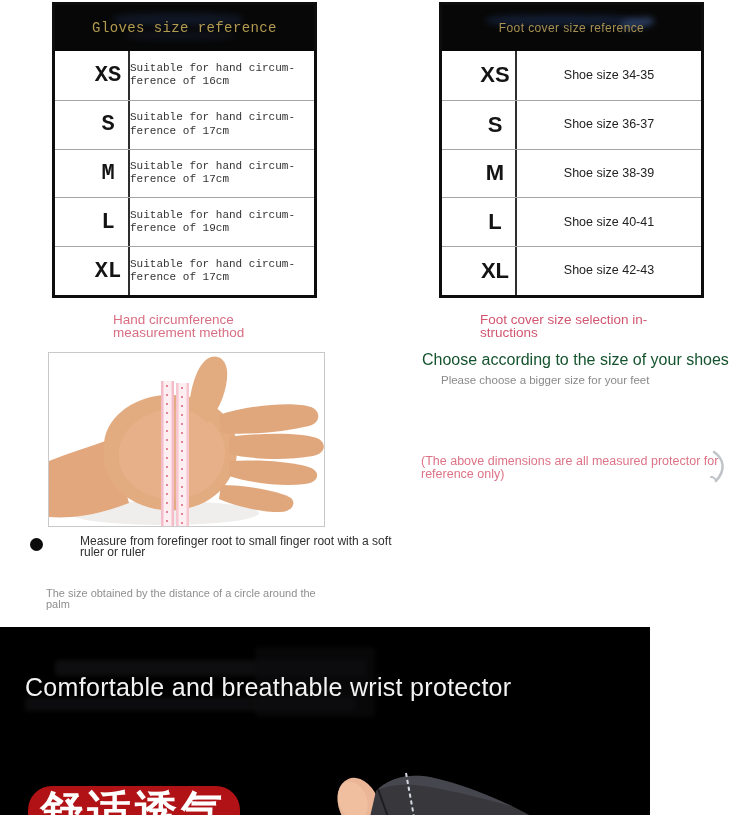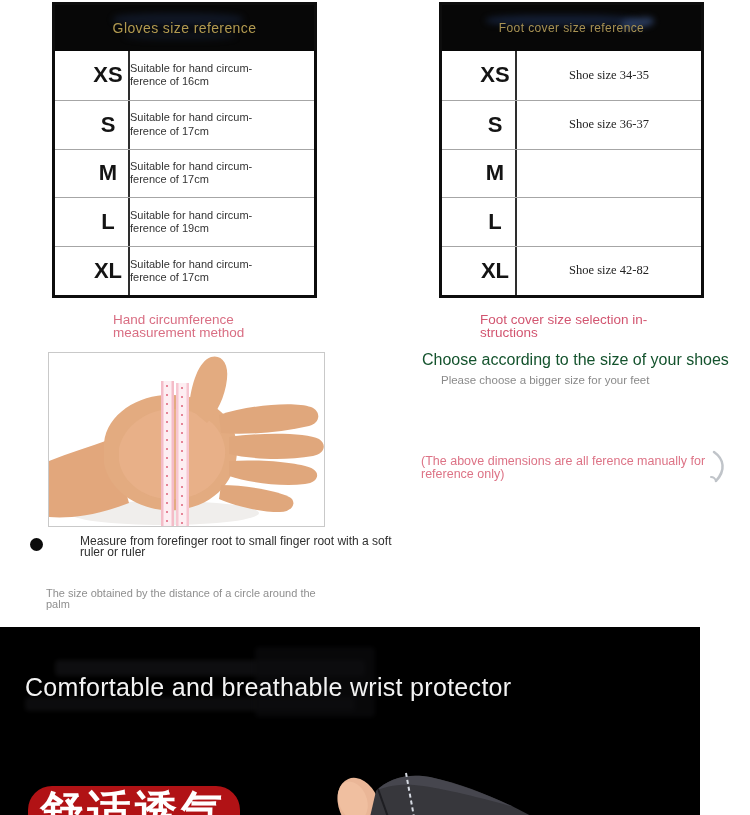--- a/index.html
+++ b/index.html
@@ -8,21 +8,21 @@
     background:#ffffff;
     font-family:"Liberation Sans", sans-serif;
   }
   .abs{position:absolute;}
 
   
   .size-table{
     position:absolute;top:2px;width:265px;height:296px;
     border:3px solid #0d0d0d;background:#fff;box-sizing:border-box;
   }
-  .size-table.left{left:52px;}
+  .size-table.left{left:52px;font-family:Liberation Mono, monospace;}
   .size-table.right{left:439px;}
   .thead{
     position:relative;height:46px;background:#070707;
     display:flex;align-items:center;justify-content:center;overflow:hidden;
   }
   .ttitle{color:#b29a50;font-size:14px;letter-spacing:.4px;position:relative;z-index:2;}
   .size-table.right .ttitle{font-size:12px;color:#a89253;}
   .hsmudge{position:absolute;border-radius:40%;filter:blur(3px);z-index:1;}
   .hsmudge.a{left:58px;top:8px;width:130px;height:13px;background:#121a2b;opacity:.8;}
   .hsmudge.b{left:70px;top:26px;width:110px;height:9px;background:#101622;opacity:.7;}
@@ -32,21 +32,21 @@
   .trow + .trow{border-top:1px solid #a6a6a6;}
   .tsize{
     width:75px;border-right:2px solid #2e2e2e;box-sizing:border-box;
     display:flex;align-items:center;justify-content:center;
     font-weight:bold;font-size:22px;color:#141414;padding-left:33px;
   }
   .tdesc{
     flex:1;display:flex;align-items:center;
     font-size:11px;color:#333;line-height:1.22;white-space:pre-line;
   }
-  .size-table.right .tdesc{padding-left:0;justify-content:center;font-size:12.5px;color:#222;font-family:Liberation Serif, serif;}
+  .size-table.right .tdesc{padding-left:0;justify-content:center;font-size:12.5px;color:#222;}
 
   
   .pink-heading{position:absolute;font-size:13.5px;line-height:13px;white-space:pre-line;}
   #hand-heading{left:113px;top:313px;color:#d96e83;}
   #foot-heading{left:480px;top:313px;color:#d25570;}
   #choose-text{left:422px;top:351px;font-size:16px;color:#14532d;}
   #bigger-text{left:441px;top:374px;font-size:11.5px;color:#8a8a8a;text-align:right;}
   #disclaimer-text{left:421px;top:455px;font-size:12.5px;line-height:12.5px;color:#dd7386;white-space:pre-line;}
   #measure-text{left:37px;top:536px;font-size:12px;line-height:11px;color:#2f2f2f;white-space:pre-line;margin-left:43px;}
   #circle-text{left:46px;top:556px;font-size:11px;line-height:10.5px;color:#8f8f8f;white-space:pre-line;margin-top:32px;}
@@ -57,21 +57,21 @@
     left:48px;top:352px;width:277px;height:175px;
     border:1px solid #c9c9c9;background:#fff;box-sizing:border-box;overflow:hidden;
   }
   #hand-photo svg{display:block;}
 
   
   #swoosh{left:706px;top:450px;opacity:.55;}
 
   
   #wrist-section{
-    left:0;top:627px;width:700px;height:188px;background:#000;overflow:hidden;
+    left:0;top:627px;width:650px;height:188px;background:#000;overflow:hidden;
   }
   .bsmudge{position:absolute;background:#101012;filter:blur(2px);border-radius:4px;}
   .bsmudge.s1{left:55px;top:33px;width:310px;height:16px;opacity:.9;}
   .bsmudge.s2{left:25px;top:70px;width:330px;height:14px;opacity:.8;}
   .bsmudge.s3{left:255px;top:20px;width:120px;height:70px;opacity:.7;background:#0c0c0e;}
   #wrist-title{
     position:absolute;left:25px;top:46px;font-size:25px;color:#f3f3f3;letter-spacing:.3px;z-index:2;
   }
   #red-badge{
     position:absolute;left:28px;top:159px;width:212px;height:70px;
@@ -131,37 +131,39 @@
     <div class="trow">
       <div class="tsize">XS</div>
       <div class="tdesc">Shoe size 34-35</div>
     </div>
     <div class="trow">
       <div class="tsize">S</div>
       <div class="tdesc">Shoe size 36-37</div>
     </div>
     <div class="trow">
       <div class="tsize">M</div>
+      <div class="tdesc">Shoe size 38-39</div>
     </div>
     <div class="trow">
       <div class="tsize">L</div>
+      <div class="tdesc">Shoe size 40-41</div>
     </div>
     <div class="trow">
       <div class="tsize">XL</div>
-      <div class="tdesc">Shoe size 42-82</div>
+      <div class="tdesc">Shoe size 42-43</div>
     </div>
   </div>
 
   <div class="pink-heading" id="hand-heading">Hand circumference
 measurement method</div>
   <div class="pink-heading" id="foot-heading">Foot cover size selection in-
 structions</div>
   <div class="abs" id="choose-text">Choose according to the size of your shoes</div>
   <div class="abs" id="bigger-text">Please choose a bigger size for your feet</div>
-  <div class="abs" id="disclaimer-text">(The above dimensions are all ference manually for
+  <div class="abs" id="disclaimer-text">(The above dimensions are all measured protector for
 reference only)</div>
 
   <div class="abs" id="hand-photo">
     <svg width="275" height="173" viewBox="0 0 275 173">
       <ellipse cx="115" cy="160" rx="95" ry="12" fill="#f0eeec"></ellipse>
 
       <path d="M0,108 C20,100 40,94 62,86 L80,150 C50,162 20,166 0,164 Z" fill="#e2a77c"></path>
 
       <path d="M55,90 C58,60 92,40 125,42 C162,44 185,62 188,92 C190,122 170,152 130,157 C95,161 60,140 55,110 Z" fill="#e3ab80"></path>
       <path d="M70,95 C75,72 100,55 125,56 C155,58 172,72 176,95 C178,118 162,142 130,146 C100,149 74,132 70,108 Z" fill="#e8b28a" opacity=".8"></path>

